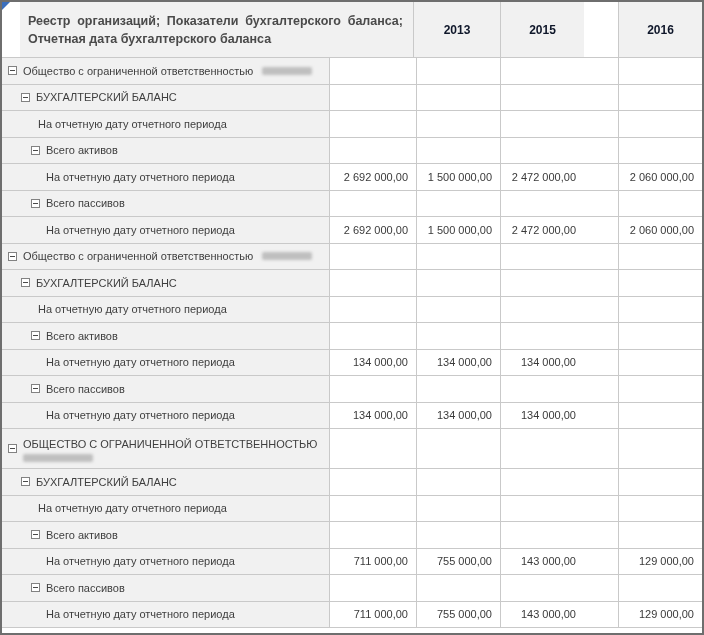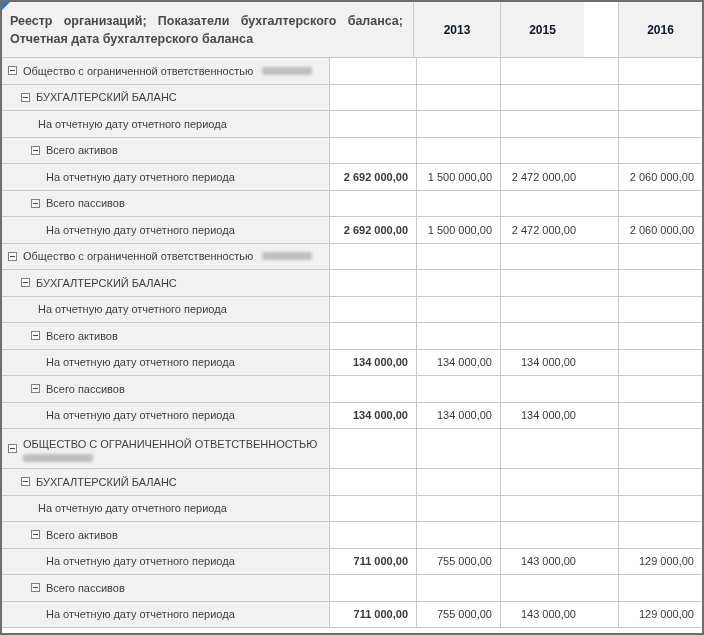--- a/index.html
+++ b/index.html
@@ -45,33 +45,34 @@
   .value-cell{
     flex:0 0 auto;
     background:#ffffff;
     border-left:1px solid #c9c9c9;
     justify-content:flex-end;
     padding-right:8px;
     font-size:11px;
     color:#3a3a3a;
     white-space:nowrap;
   }
-  .col-y0{width:87px;font-weight:bold;}
+  .col-y0{width:87px;}
   .col-y1{width:84px;}
   .col-y2{width:84px;}
   .col-y3{width:84px;margin-left:34px;}
   .header-row .label-cell{
     align-items:flex-start;
     padding:10px 10px 0 8px;
     font-size:12.5px;
     font-weight:bold;
     color:#4a4a4a;
     line-height:18px;
     white-space:normal;
     text-align:justify;
+    margin-left:18px;
   }
   .header-row .value-cell{
     justify-content:center;
     padding-right:0;
     font-size:12px;
     font-weight:bold;
     color:#0f172a;
     background:#f1f1f1;
   }
   .row-label{

